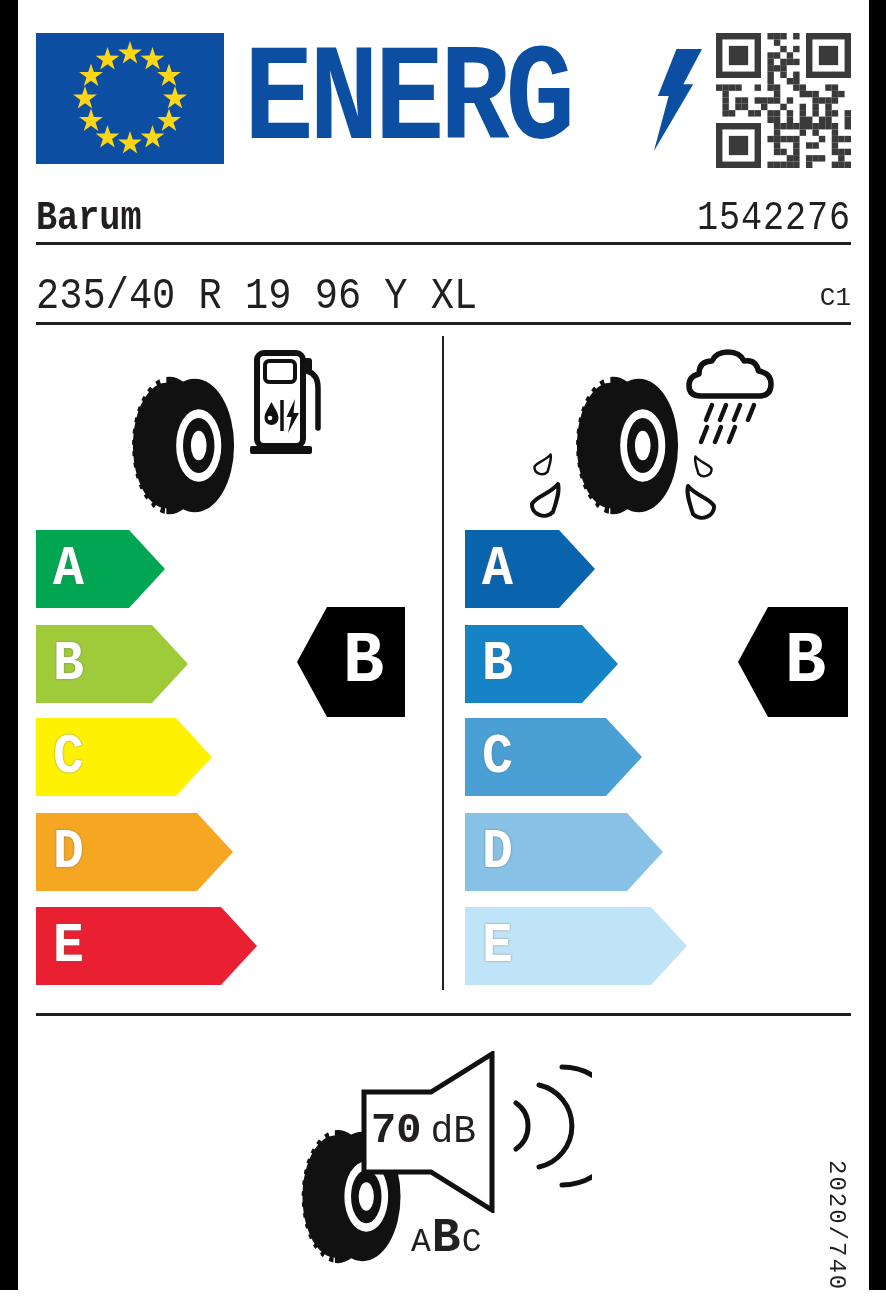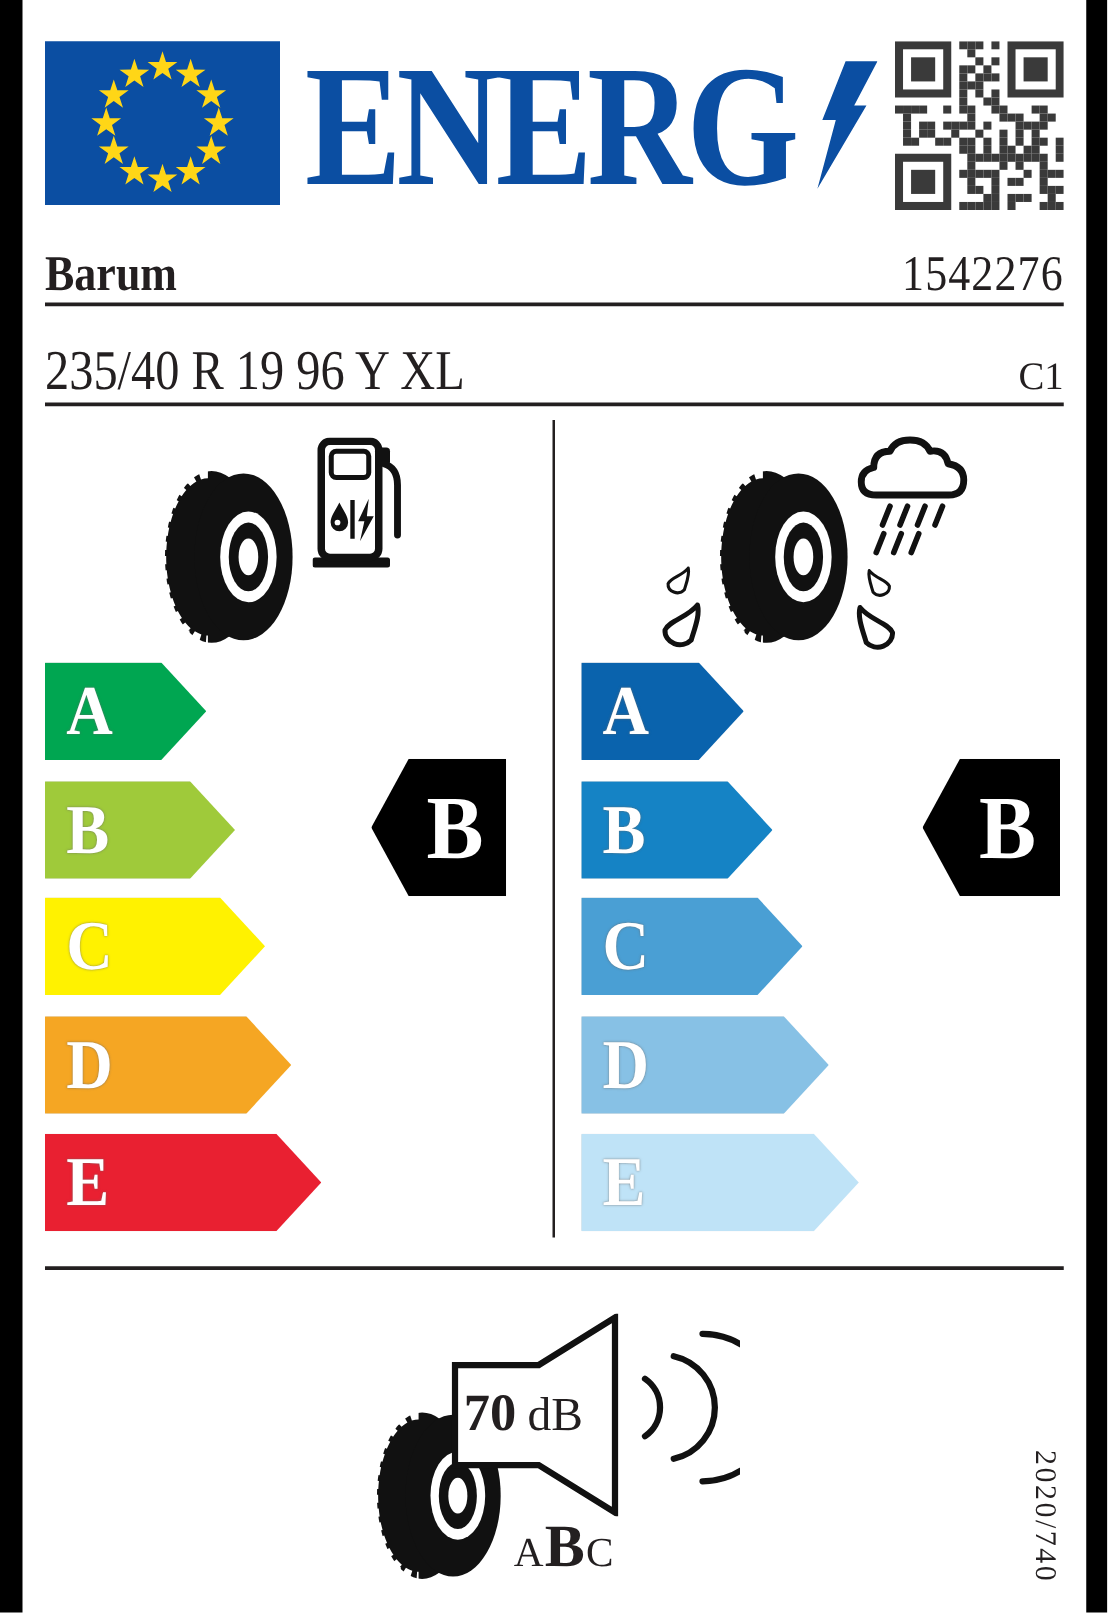--- a/index.html
+++ b/index.html
@@ -1,18 +1,18 @@
 <!DOCTYPE html>
 <html><head>
 <meta charset="utf-8">
 <style>
   html,body{margin:0;padding:0;background:#fff;}
   .label{
     position:relative;width:886px;height:1299px;background:#fff;overflow:hidden;
-    font-family:Liberation Serif, serif;color:#231f20;
+    font-family:Liberation Mono, monospace;color:#231f20;
   }
   
   .strip{position:absolute;top:0;width:18px;height:1290px;background:#000;}
   .strip.left{left:0;}
   .strip.right{left:869px;width:17px;}
   
   .eu-flag{position:absolute;left:36px;top:33px;width:188px;height:131px;background:#0b4ea2;}
   .eu-flag svg{position:absolute;left:0;top:0;}
   .energ-text{
     position:absolute;left:244px;top:32px;height:140px;line-height:1;
@@ -28,21 +28,21 @@
   .article{
     position:absolute;right:35px;top:199px;font-size:40px;font-weight:400;line-height:1;
     transform:scaleX(.88);transform-origin:right top;white-space:nowrap;letter-spacing:1px;
   }
   .rule{position:absolute;left:36px;width:815px;height:3px;background:#231f20;}
   .rule1{top:242px;} .rule2{top:322px;} .rule3{top:1013px;}
   .tire-size{
     position:absolute;left:36px;top:274px;font-size:45px;font-weight:400;line-height:1;
     transform:scaleX(.86);transform-origin:left top;white-space:nowrap;
   }
-  .tire-class{position:absolute;right:35px;top:285px;font-size:31px;font-weight:400;line-height:1;}
+  .tire-class{position:absolute;right:35px;top:285px;font-size:26px;font-weight:400;line-height:1;}
   
   .divider{position:absolute;left:442px;top:336px;width:2px;height:654px;background:#231f20;}
   .tire-slot{position:absolute;display:block;}
   .tire-fuel{left:130px;top:374px;width:108px;height:144px;}
   .tire-wet{left:574px;top:374px;width:108px;height:144px;}
   .tire-noise{left:297px;top:1128px;width:110px;height:138px;}
   .pump-icon{position:absolute;left:250px;top:350px;width:75px;height:105px;}
   .cloud-icon{position:absolute;left:684px;top:348px;width:95px;height:105px;}
   .splash-icon{position:absolute;left:528px;top:450px;width:190px;height:70px;}
   

